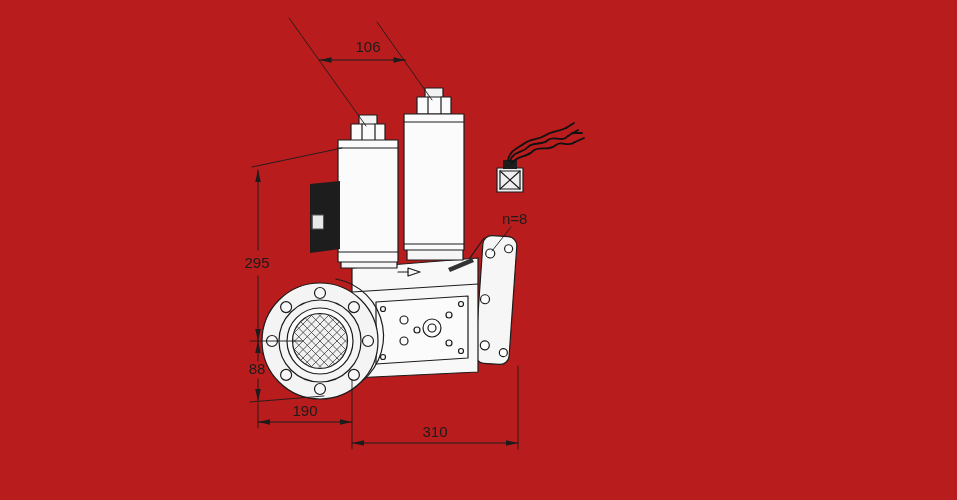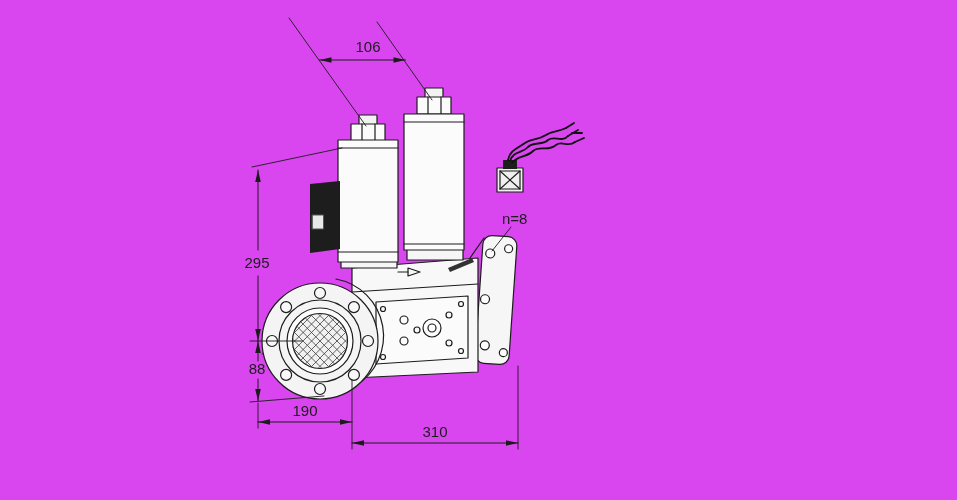--- a/index.html
+++ b/index.html
@@ -1,20 +1,20 @@
 <!DOCTYPE html>
 <html><head>
 <meta charset="utf-8">
 <style>
   html,body{margin:0;padding:0;}
   body{font-family:"Liberation Sans",sans-serif;}
   .canvas{
     position:relative;
     width:957px;height:500px;
-    background:#d946ef;
+    background:#b91c1c;
     overflow:hidden;
   }
   svg{display:block;}
   text{font-family:"Liberation Sans",sans-serif;}
 </style>
 </head>
 <body>
 
 <div class="canvas">
 <svg width="957" height="500" viewBox="0 0 957 500">

